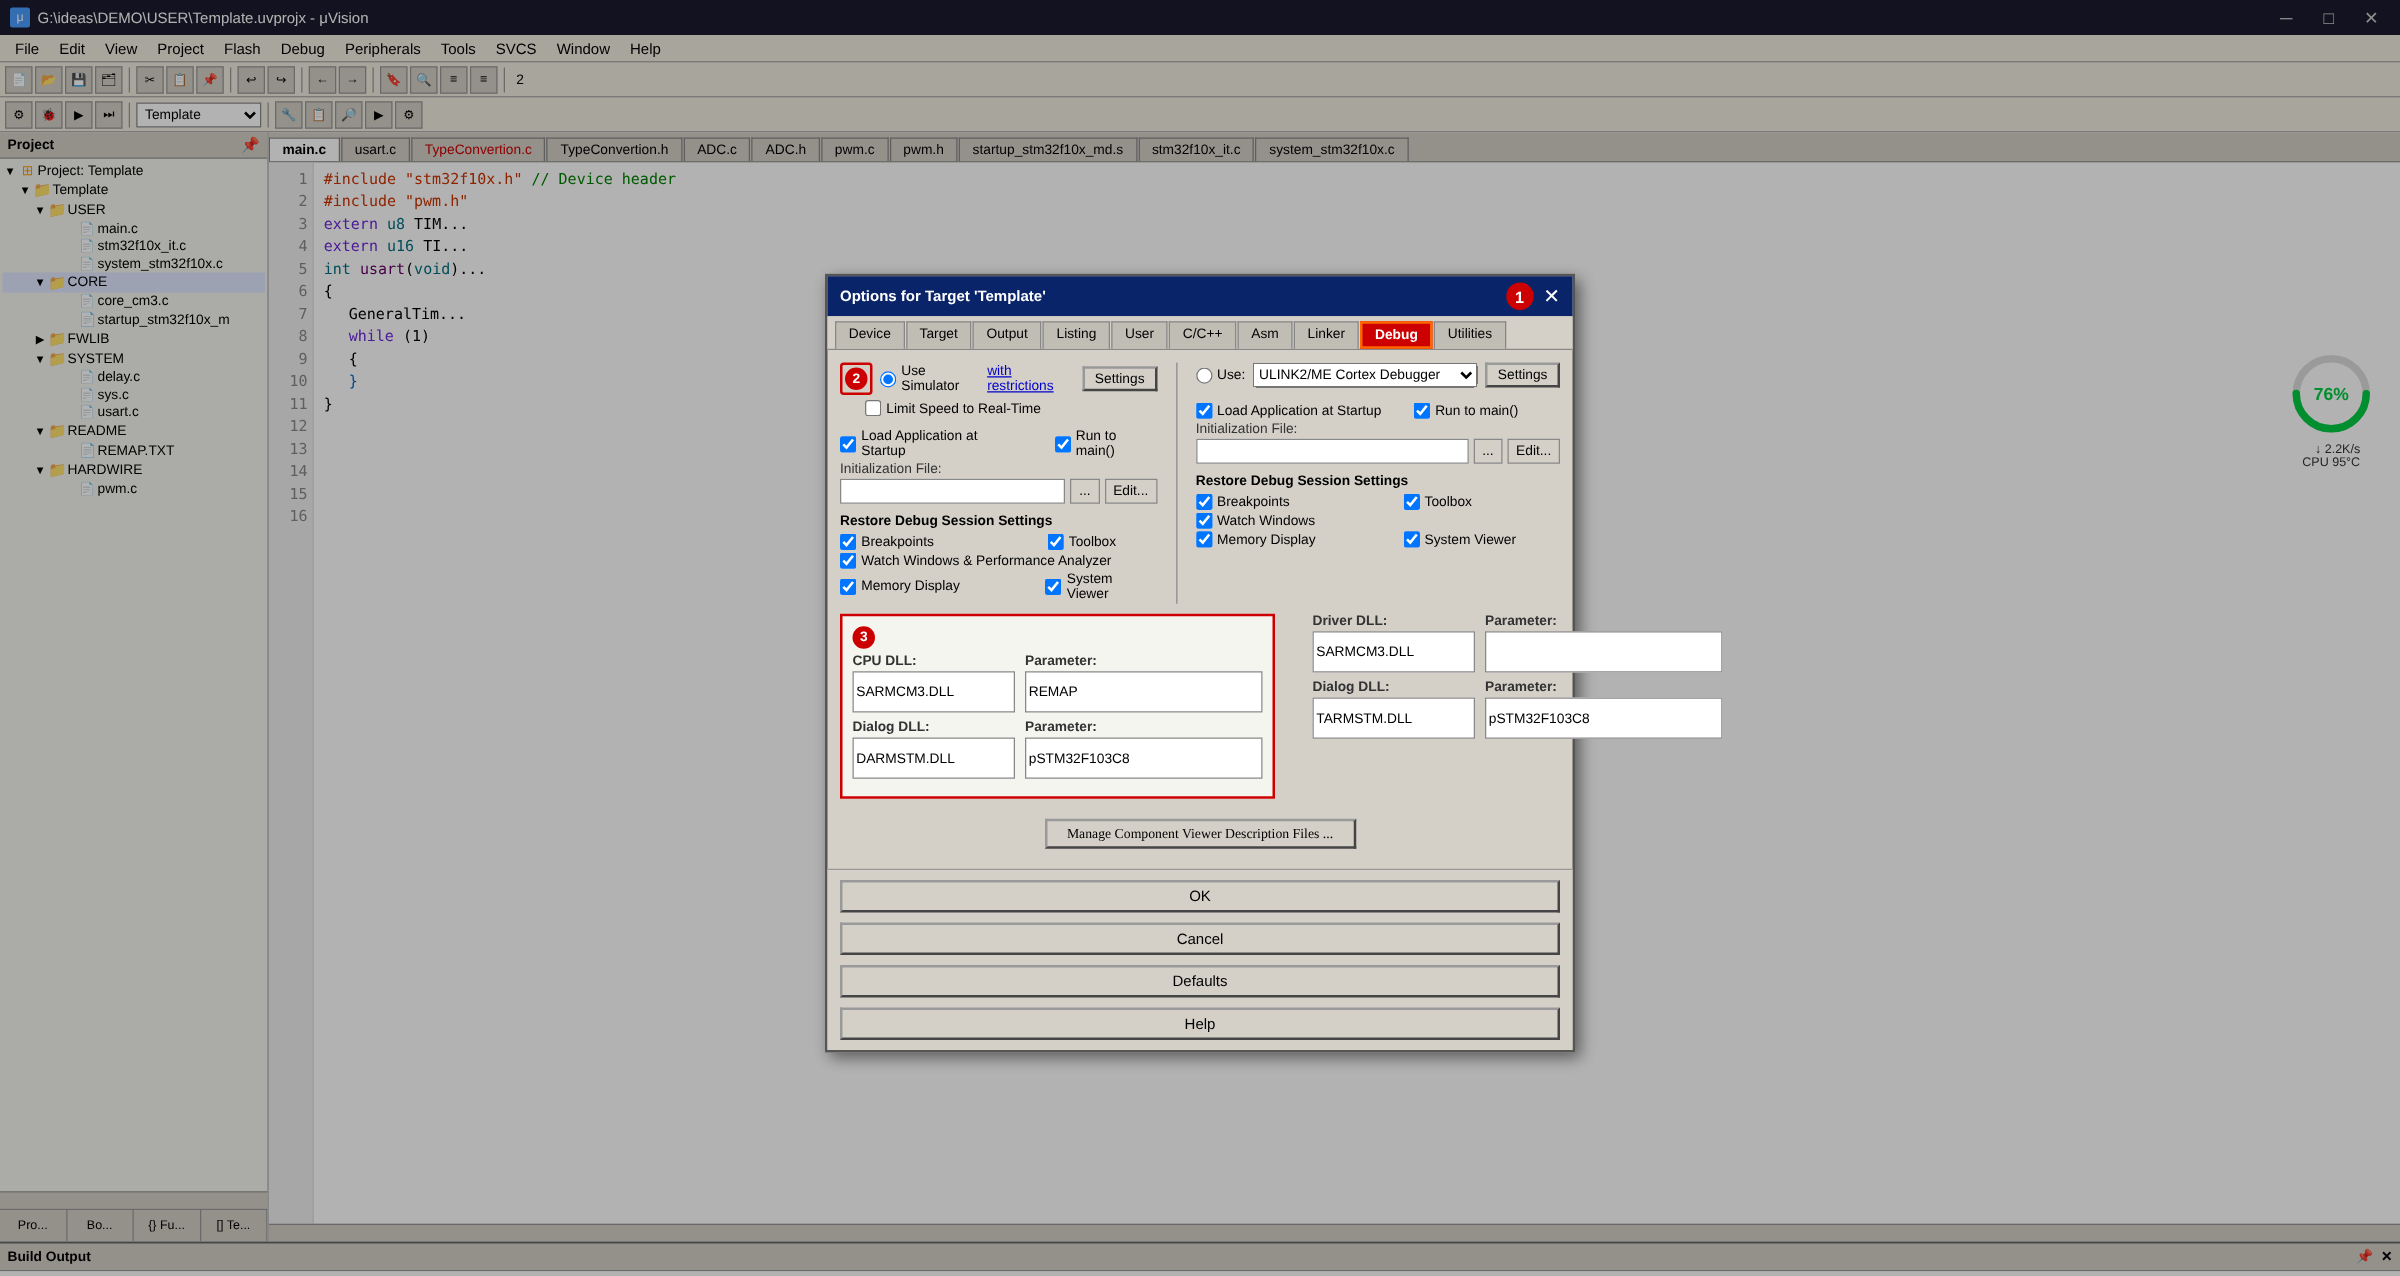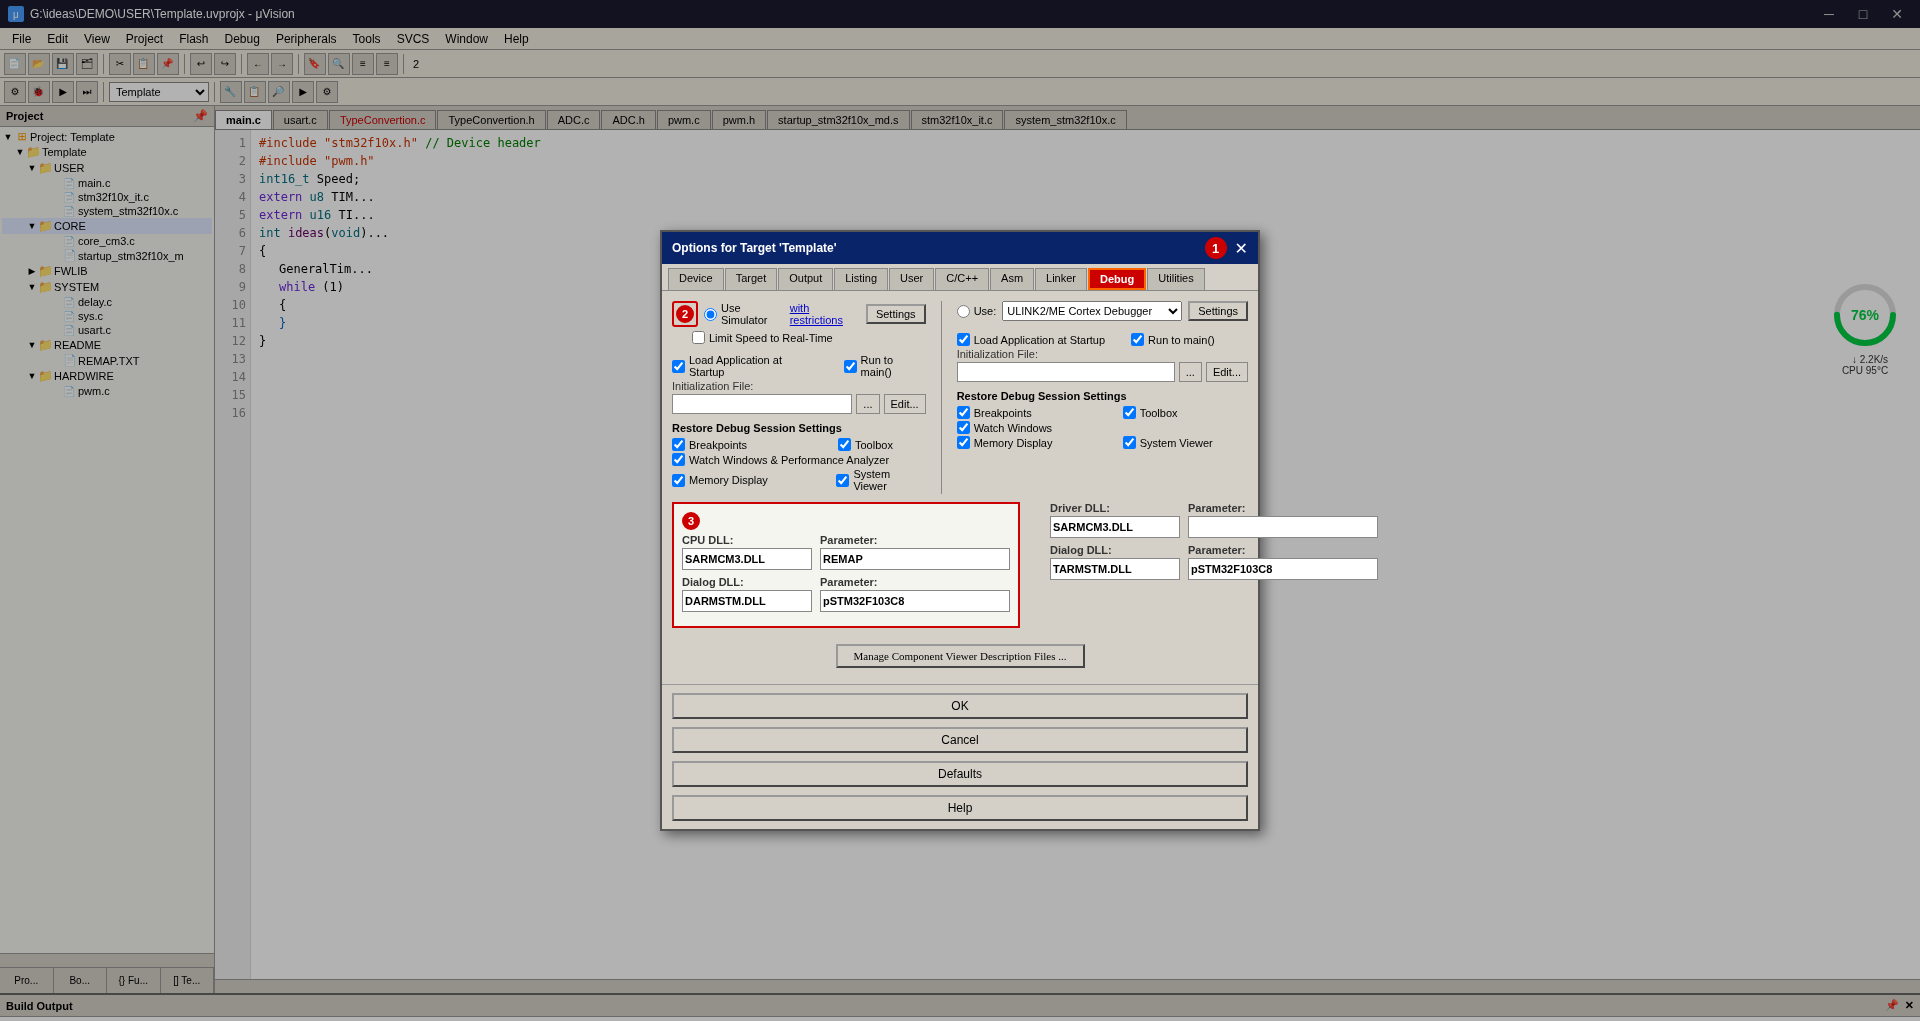--- a/index.html
+++ b/index.html
@@ -92,21 +92,21 @@
     .init-file-row button { padding: 1px 6px; font-size: 11px; background: #d4d0c8; border: 1px solid #888; cursor: pointer; }
     .restore-title { font-weight: bold; font-size: 11px; margin-bottom: 4px; }
     .checkbox-row { display: flex; align-items: center; gap: 6px; font-size: 11px; margin-bottom: 2px; }
     .checkbox-row label { display: flex; align-items: center; gap: 4px; cursor: pointer; }
 
     
     .dll-section { border: 2px solid #cc0000; padding: 8px; margin-bottom: 8px; background: #f5f5f0; }
     .dll-row { display: flex; gap: 8px; margin-bottom: 6px; }
     .dll-col { display: flex; flex-direction: column; gap: 2px; }
     .dll-label { font-size: 11px; font-weight: bold; color: #333; }
-    .dll-input { width: 130px; height: 22px; border: 1px solid #888; background: #fff; font-size: 11px; padding: 0 2px; font-weight: bold; }
+    .dll-input { width: 130px; height: 33px; border: 1px solid #888; background: #fff; font-size: 11px; padding: 0 2px; }
     .dll-input-wide { width: 190px; }
 
     
     .num-badge { display: inline-flex; align-items: center; justify-content: center; width: 22px; height: 22px; background: #cc0000; color: #fff; border-radius: 50%; font-weight: bold; font-size: 13px; border: 2px solid #cc0000; }
 
     .link-text { color: #0000cc; text-decoration: underline; cursor: pointer; font-size: 11px; }
 
     
     #modal-footer { padding: 8px 10px; display: flex; gap: 8px; justify-content: center; border-top: 1px solid #999; background: #d4d0c8; flex-direction: column; }
     #modal-footer button { padding: 4px 20px; font-size: 12px; background: #d4d0c8; border: 2px outset #999; cursor: pointer; }
@@ -332,25 +332,24 @@
       <div class="editor-tab inactive">system_stm32f10x.c</div>
     </div>
 
     <div id="code-area">
       <div id="line-numbers">
         1<br>2<br>3<br>4<br>5<br>6<br>7<br>8<br>9<br>10<br>11<br>12<br>13<br>14<br>15<br>16
       </div>
       <div id="code-content">
         <div><span class="inc">#include "stm32f10x.h"</span>        <span class="cmt">// Device header</span></div>
         <div><span class="inc">#include "pwm.h"</span></div>
-        <div><span class="type">int16_t</span> Speed;</div>
         <div><span class="kw">extern</span> <span class="type">u8</span>  TIM...</div>
         <div><span class="kw">extern</span> <span class="type">u16</span> TI...</div>
         <div></div>
-        <div><span class="type">int</span> <span class="fn">ideas</span>(<span class="type">void</span>)...</div>
+        <div><span class="type">int</span> <span class="fn">usart</span>(<span class="type">void</span>)...</div>
         <div>{</div>
         <div></div>
         <div style="padding-left:20px;">GeneralTim...</div>
         <div style="padding-left:20px;"><span class="kw">while</span> (1)</div>
         <div style="padding-left:20px;">{</div>
         <div style="padding-left:20px; color:#0066cc;">    }</div>
         <div>}</div>
       </div>
     </div>
 

